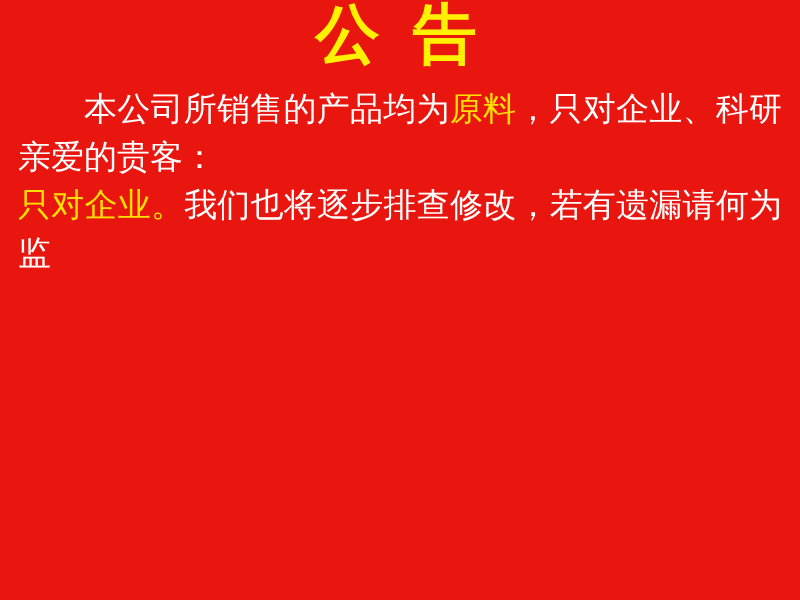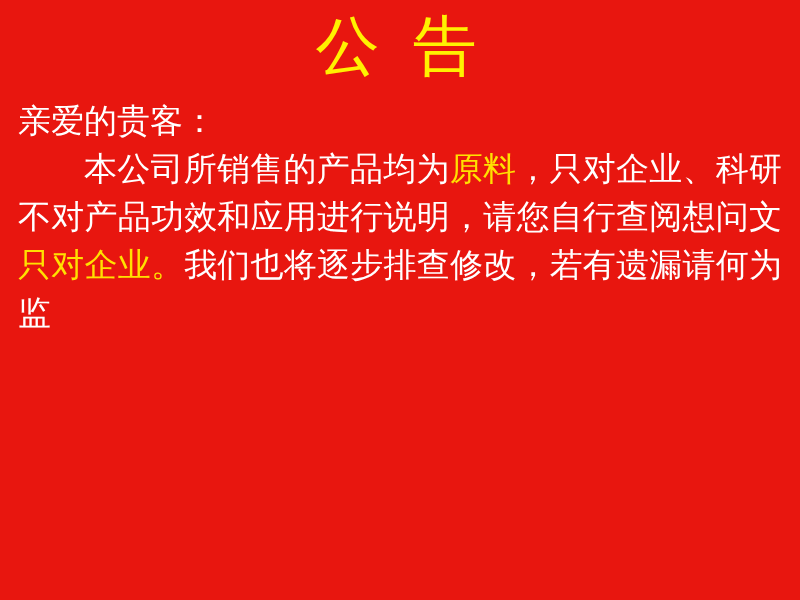--- a/index.html
+++ b/index.html
@@ -15,24 +15,24 @@
   }
   .poster {
     width: 800px;
     height: 600px;
     box-sizing: border-box;
   }
   .title {
     text-align: center;
     color: var(--title-yellow, #FFF100);
     font-size: 64px;
-    font-weight: normal;
+    font-weight: bold;
     letter-spacing: 0.12em;
     line-height: 1.08;
-    padding-top: 12px;
+    padding-top: 0;
   }
   .notice-body {
     padding: 0 18px;
     margin-top: 16px;
     font-size: 33px;
     line-height: 48px;
     color: var(--body-white, #FFFFFF);
   }
   .line { white-space: normal; }
   .line.fill {
@@ -42,19 +42,18 @@
   .line.indent { text-indent: 2em; }
   .seg-white { color: var(--body-white, #FFFFFF); }
   .seg-yellow { color: var(--highlight-yellow, #FFE100); }
 </style>
 </head>
 <body>
 
 <div class="poster">
   <div class="title">公 告</div>
   <div class="notice-body">
+      <div class="line indent fill"><span class="seg-white">本公司所销售的产品均为</span><span class="seg-yellow">原料</span><span class="seg-white">，只对企业、科研</span></div>
       <div class="line"><span class="seg-white">亲爱的贵客：</span></div>
-      <div class="line indent fill"><span class="seg-white">本公司所销售的产品均为</span><span class="seg-yellow">原料</span><span class="seg-white">，只对企业、科研</span></div>
-      <div class="line fill"><span class="seg-white">不对产品功效和应用进行说明，请您自行查阅想问文</span></div>
       <div class="line fill"><span class="seg-yellow">只对企业。</span><span class="seg-white">我们也将逐步排查修改，若有遗漏请何为监</span></div>
     </div>
 
 </div>
 
 </body></html>

